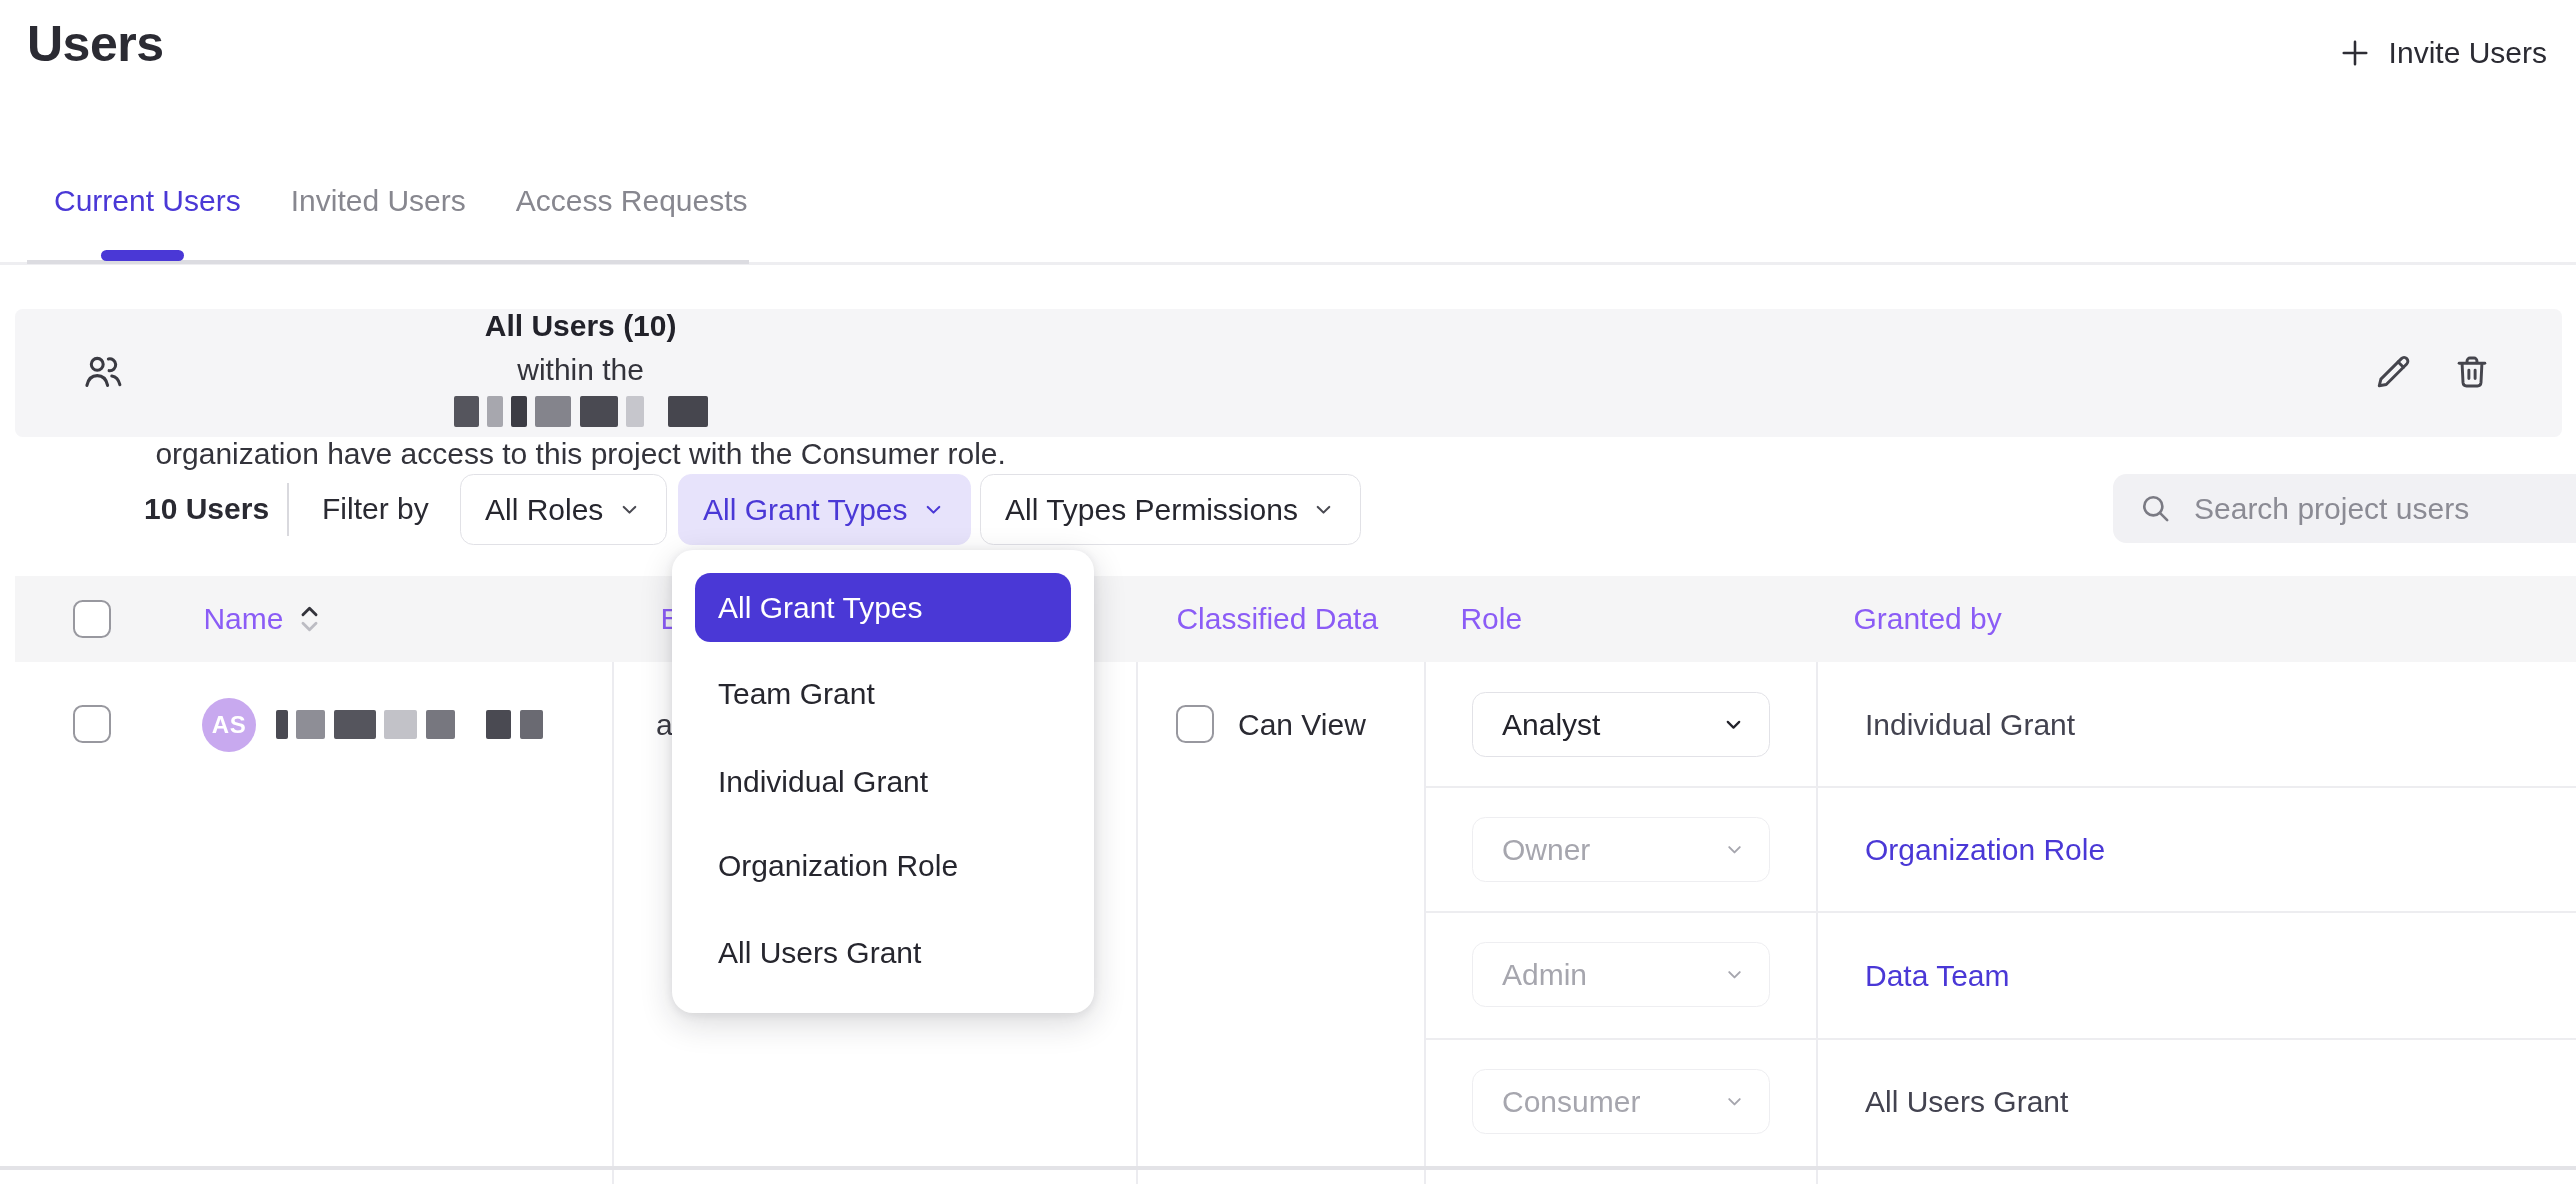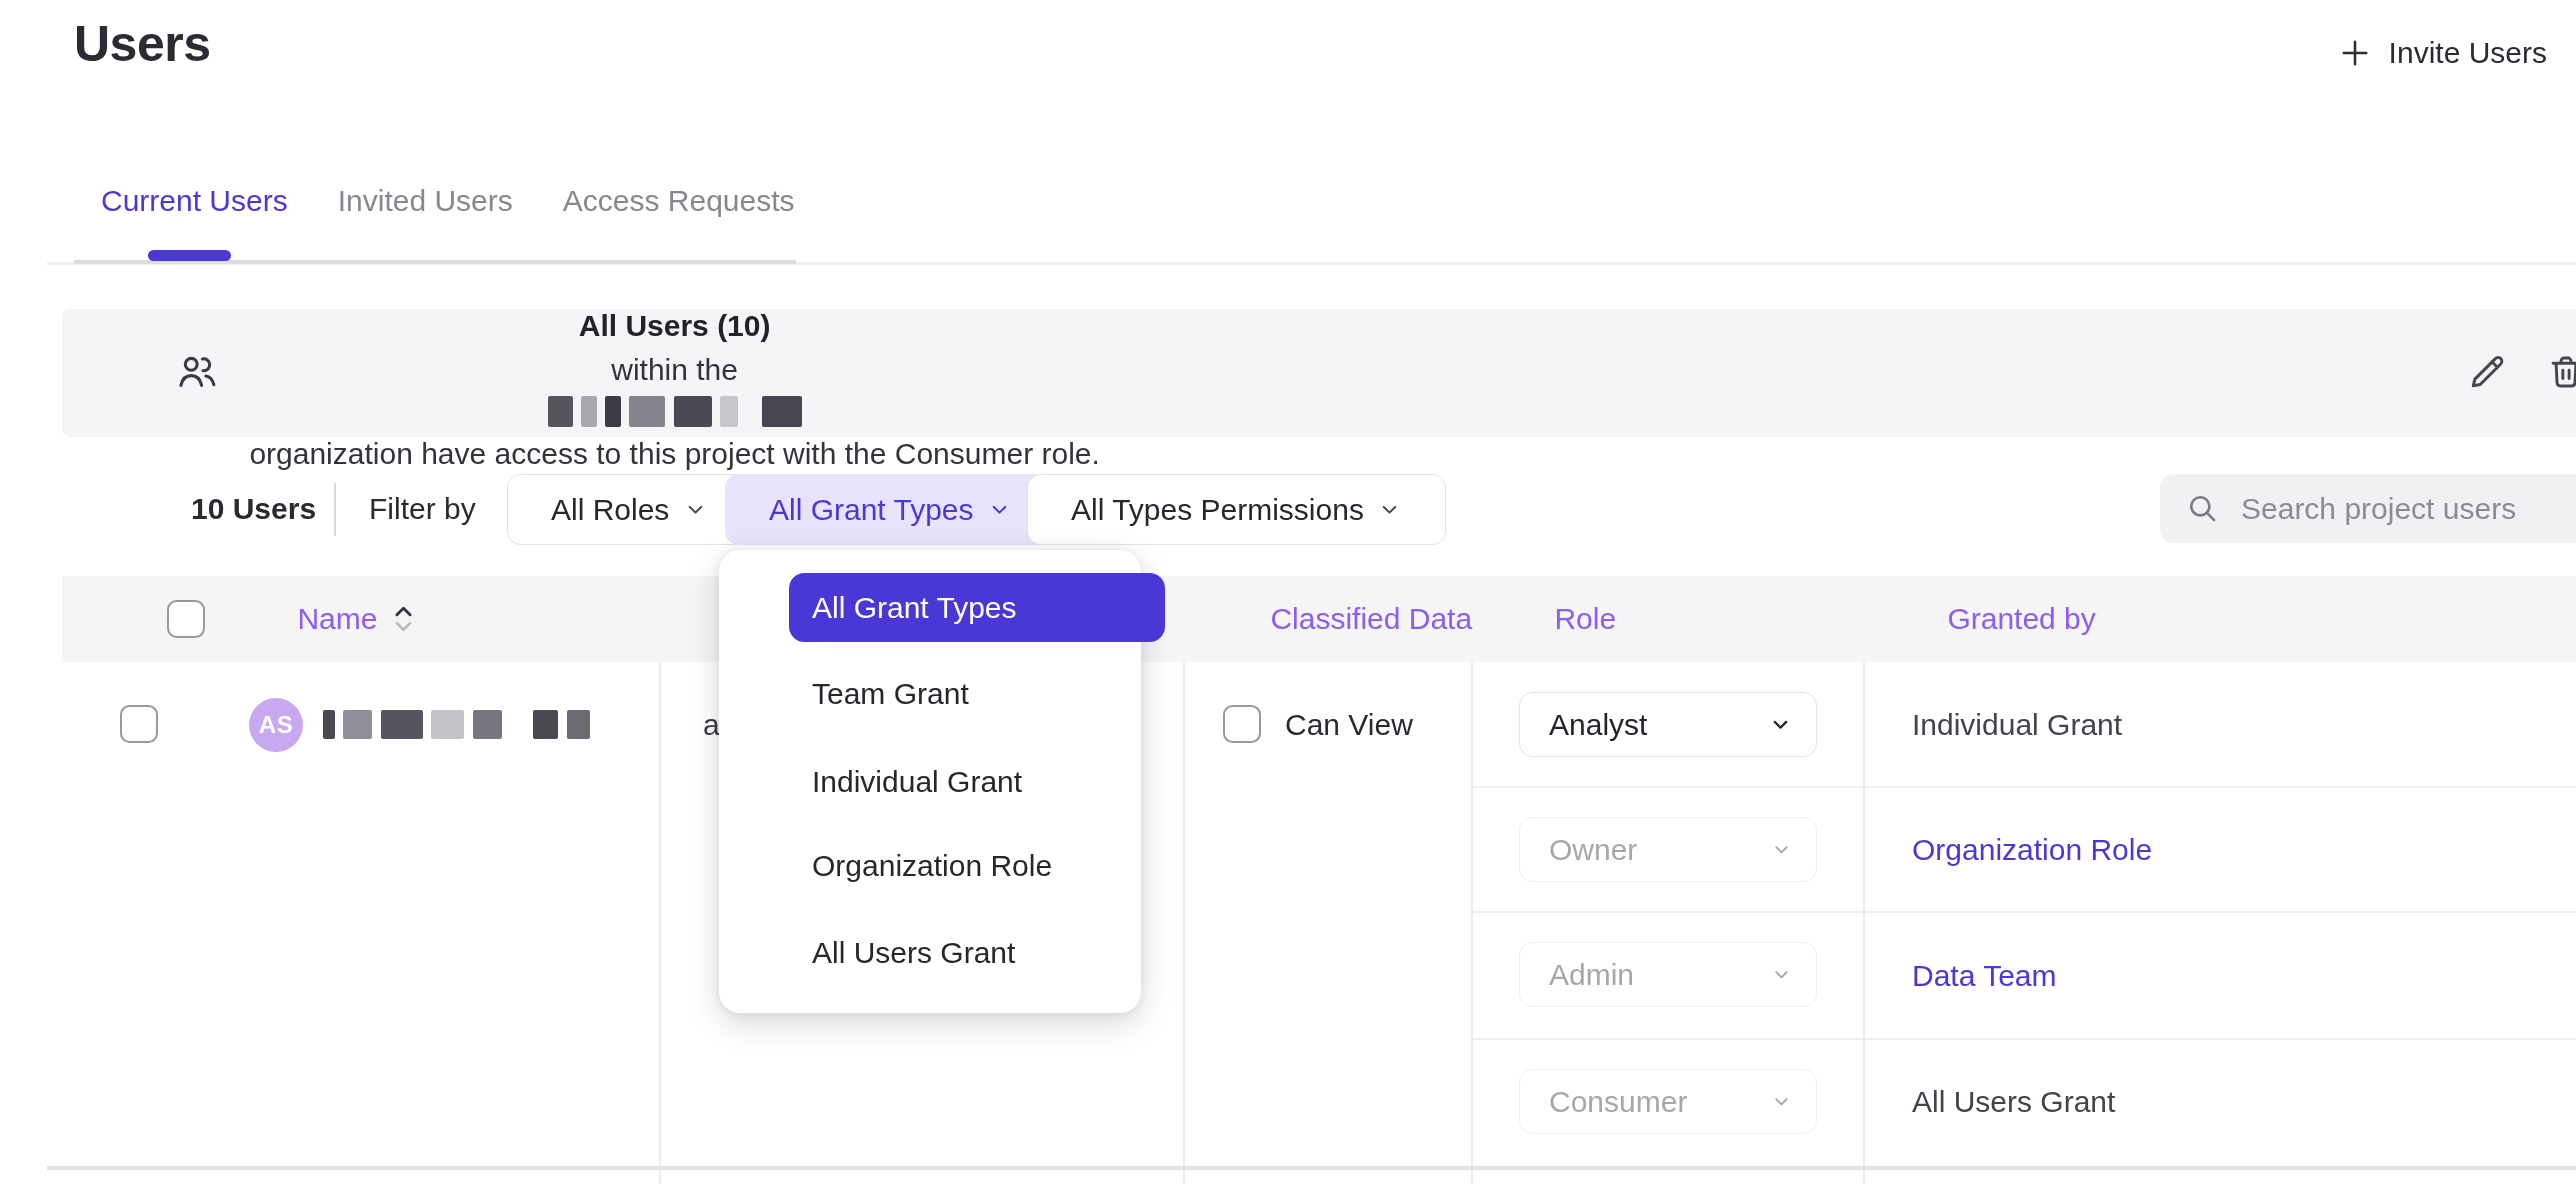--- a/index.html
+++ b/index.html
@@ -1,20 +1,20 @@
 <!DOCTYPE html>
 <html><head>
 <meta charset="utf-8">
 <style>
   html,body{margin:0;padding:0;background:#fff;}
   #screen{
     position:relative;width:2576px;height:1184px;overflow:hidden;background:#ffffff;
     font-family:"Liberation Sans", sans-serif;color:#2b2b33;
   }
-  .abs{position:absolute;margin-left:47px;}
+  .abs{position:absolute;}
   .row-center{display:flex;align-items:center;}
 
   
   .page-title{font-size:50px;font-weight:700;letter-spacing:-0.5px;color:#2b2b33;}
   .invite-btn{display:flex;align-items:center;gap:15.4px;font-size:30px;color:#2b2b33;cursor:pointer;}
 
   
   .tabs{display:flex;gap:50px;font-size:30px;}
   .tab{color:#87878f;cursor:pointer;white-space:nowrap;}
   .tab.active{color:#4a38d6;}
@@ -28,21 +28,21 @@
   .banner-bold{font-weight:700;color:#22222a;}
   .redact{display:inline-flex;align-items:center;gap:8.6px;}
   .redact i{display:inline-block;height:31px;border-radius:1.9px;}
   .icon-btn{cursor:pointer;display:flex;align-items:center;justify-content:center;width:50px;height:50px;}
 
   
   .count-label{font-size:30px;font-weight:700;color:#2a2a32;}
   .filter-label{font-size:30px;color:#2a2a32;}
   .vdiv{background:#d9d9de;}
   .filter-btn{
-    display:flex;align-items:center;gap:13.4px;height:69px;padding:0 43px;border-radius:13.4px;
+    display:flex;align-items:center;gap:13.4px;height:69px;padding:0 24px;border-radius:13.4px;
     background:#fff;border:1.9px solid #e1e1e6;font-size:30px;color:#26262e;cursor:pointer;white-space:nowrap;
   }
   .filter-btn.active{background:#e7e3fb;border-color:#e7e3fb;color:#4a38d6;}
   .search-box{
     display:flex;align-items:center;gap:19px;background:#f1f1f4;border-radius:13.4px;
     height:69px;padding:0 25px;
   }
   .search-box input{
     border:none;outline:none;background:transparent;font-size:30px;color:#33333b;width:307px;
     font-family:"Liberation Sans", sans-serif;

